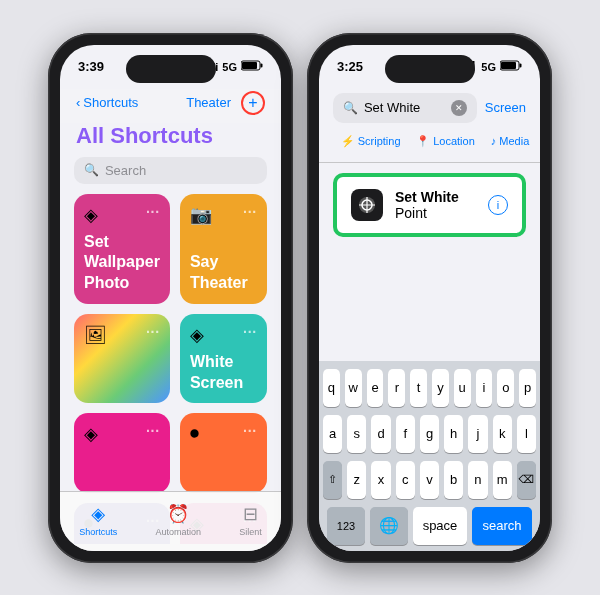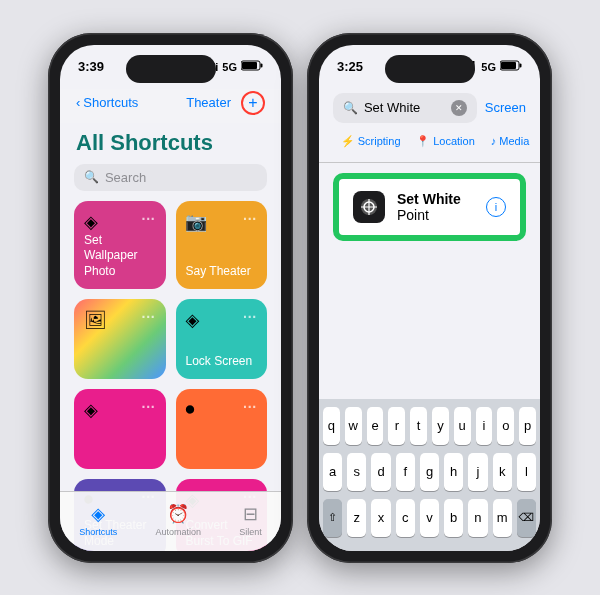--- a/index.html
+++ b/index.html
@@ -88,22 +88,21 @@
       width: 24px; height: 24px;
       border-radius: 50%;
       border: 2px solid #ff3b30;
       display: flex; align-items: center; justify-content: center;
       color: #007aff; font-size: 16px; font-weight: 300;
     }
     .page-title {
       font-size: 22px;
       font-weight: 700;
       padding: 0 16px 8px;
-      color: #0f766e;
-      margin-top: 7px;
+      color: #8b5cf6;
     }
     .search-bar {
       margin: 0 14px 10px;
       background: #e5e5ea;
       border-radius: 10px;
       padding: 6px 10px;
       display: flex;
       align-items: center;
       gap: 6px;
       color: #8e8e93;
@@ -130,23 +129,24 @@
     }
     .tile-top {
       display: flex;
       justify-content: space-between;
       align-items: flex-start;
     }
     .tile-icon { font-size: 18px; }
     .tile-more { color: rgba(255,255,255,0.7); font-size: 14px; font-weight: 700; }
     .tile-label {
       color: #fff;
-      font-size: 12px;
-      font-weight: 400;
+      font-size: 16px;
+      font-weight: 700;
       line-height: 1.3;
+      margin-top: 6px;
     }
     .tile-pink { background: #d63b8a; }
     .tile-yellow { background: #f0a428; }
     .tile-photos { background: linear-gradient(135deg, #ff6b6b, #ffd93d, #6bcb77, #4d96ff); }
     .tile-teal { background: #2ec4b6; }
     .tile-pink2 { background: #e91e8c; }
     .tile-orange { background: #ff6b35; }
     .tile-purple { background: #5c4ab3; }
     .tile-pink3 { background: #e91e8c; }
 
@@ -222,21 +222,21 @@
     .filter-tab-icon { font-size: 11px; }
 
     .result-list { padding: 10px 14px; }
     .result-item {
       background: #fff;
       border-radius: 10px;
       padding: 12px 14px;
       display: flex;
       align-items: center;
       gap: 12px;
-      border: 6px solid #22c55e;
+      border: 4px solid #22c55e;
     }
     .result-icon-wrap {
       width: 32px; height: 32px;
       background: #1c1c1e;
       border-radius: 8px;
       display: flex; align-items: center; justify-content: center;
       font-size: 16px;
       color: #fff;
     }
     .result-name {
@@ -365,21 +365,21 @@
           <div class="tile-top">
               <span class="tile-icon">🖼</span>
               <span class="tile-more">···</span>
             </div>
         </div>
         <div class="shortcut-tile tile-teal">
           <div class="tile-top">
               <span class="tile-icon">◈</span>
               <span class="tile-more">···</span>
             </div>
-          <div class="tile-label">Lock Screen</div>
+          <div class="tile-label">White Screen</div>
         </div>
         <div class="shortcut-tile tile-pink2">
           <div class="tile-top">
               <span class="tile-icon">◈</span>
               <span class="tile-more">···</span>
             </div>
         </div>
         <div class="shortcut-tile tile-orange">
           <div class="tile-top">
               <span class="tile-icon">⏺</span>
@@ -523,16 +523,22 @@
           <div class="kb-key dark wide">⇧</div>
           <div class="kb-key">z</div>
           <div class="kb-key">x</div>
           <div class="kb-key">c</div>
           <div class="kb-key">v</div>
           <div class="kb-key">b</div>
           <div class="kb-key">n</div>
           <div class="kb-key">m</div>
           <div class="kb-key dark wide">⌫</div>
         </div>
+        <div class="kb-bottom-row">
+          <div class="kb-123">123</div>
+          <div class="kb-emoji">🌐</div>
+          <div class="kb-key space-key">space</div>
+          <div class="kb-key search-btn">search</div>
+        </div>
       </div>
     </div>
   </div>
 </div>
 
 </body></html>

